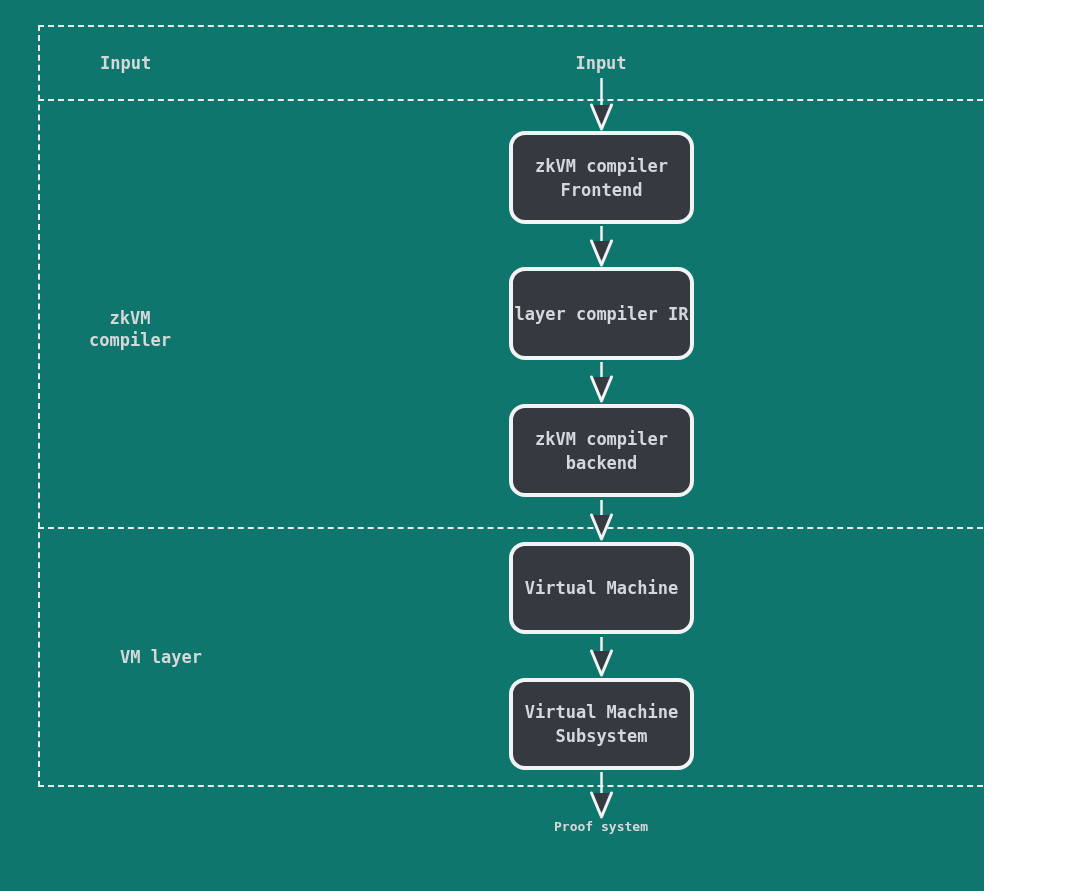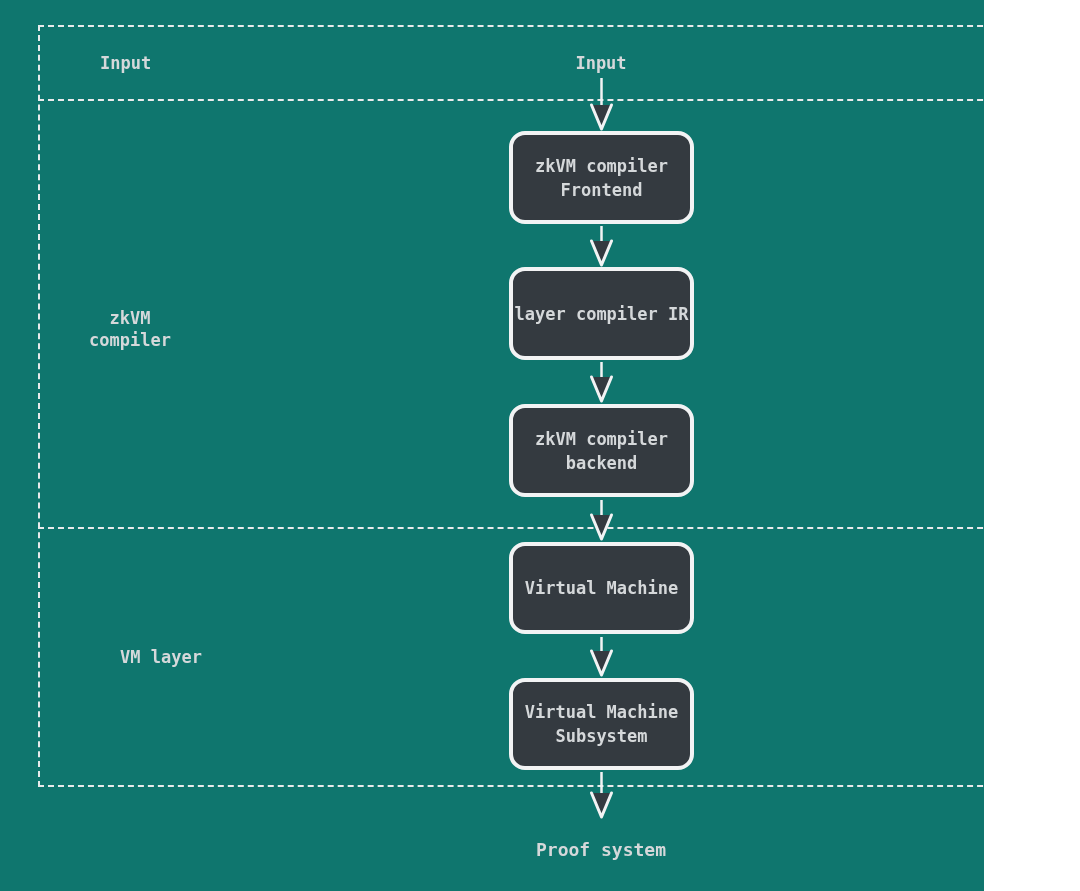--- a/index.html
+++ b/index.html
@@ -33,21 +33,21 @@
     color: #d5d8da;
     font-size: 17px;
     line-height: 22px;
     white-space: pre-line;
     text-align: center;
   }
   .label-input-left { left: 100px; top: 52px; text-align: left; }
   .label-input-top { left: 601px; top: 52px; transform: translateX(-50%); }
   .label-compiler-section { left: 130px; top: 307px; transform: translateX(-50%); }
   .label-vm-section { left: 161px; top: 646px; transform: translateX(-50%); }
-  .label-proof { left: 601px; top: 839px; transform: translateX(-50%); font-size: 18px; }
+  .label-proof { left: 601px; top: 816px; transform: translateX(-50%); font-size: 13px; }
   .node {
     position: absolute;
     left: 509px;
     width: 185px;
     box-sizing: border-box;
     border: 4px solid #f2f3f4;
     border-radius: 16px;
     background: #343a40;
     color: #d5d8da;
     font-size: 17px;

